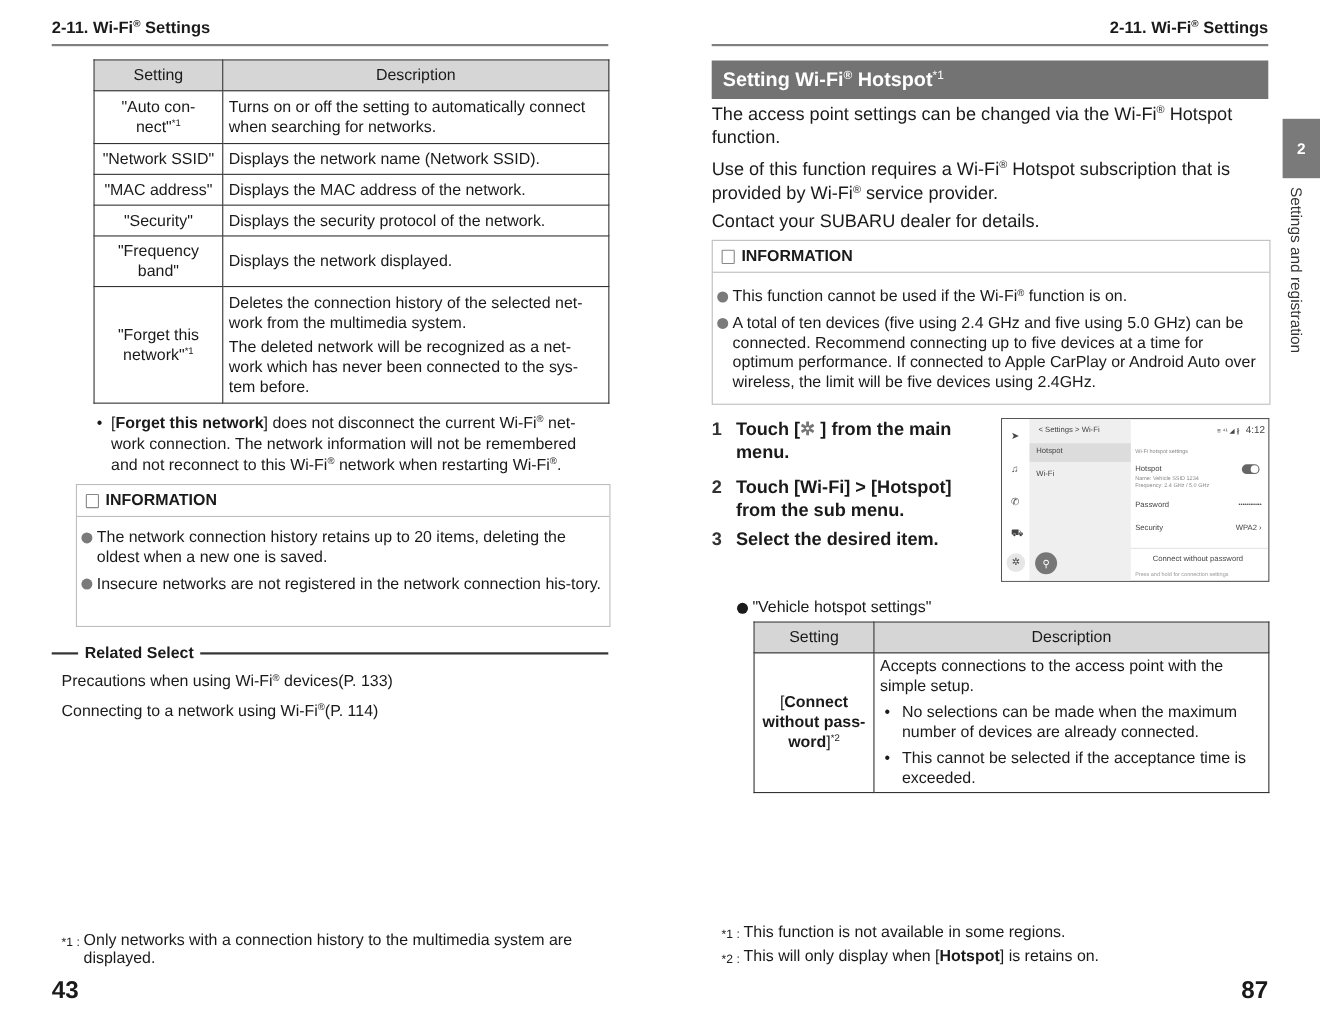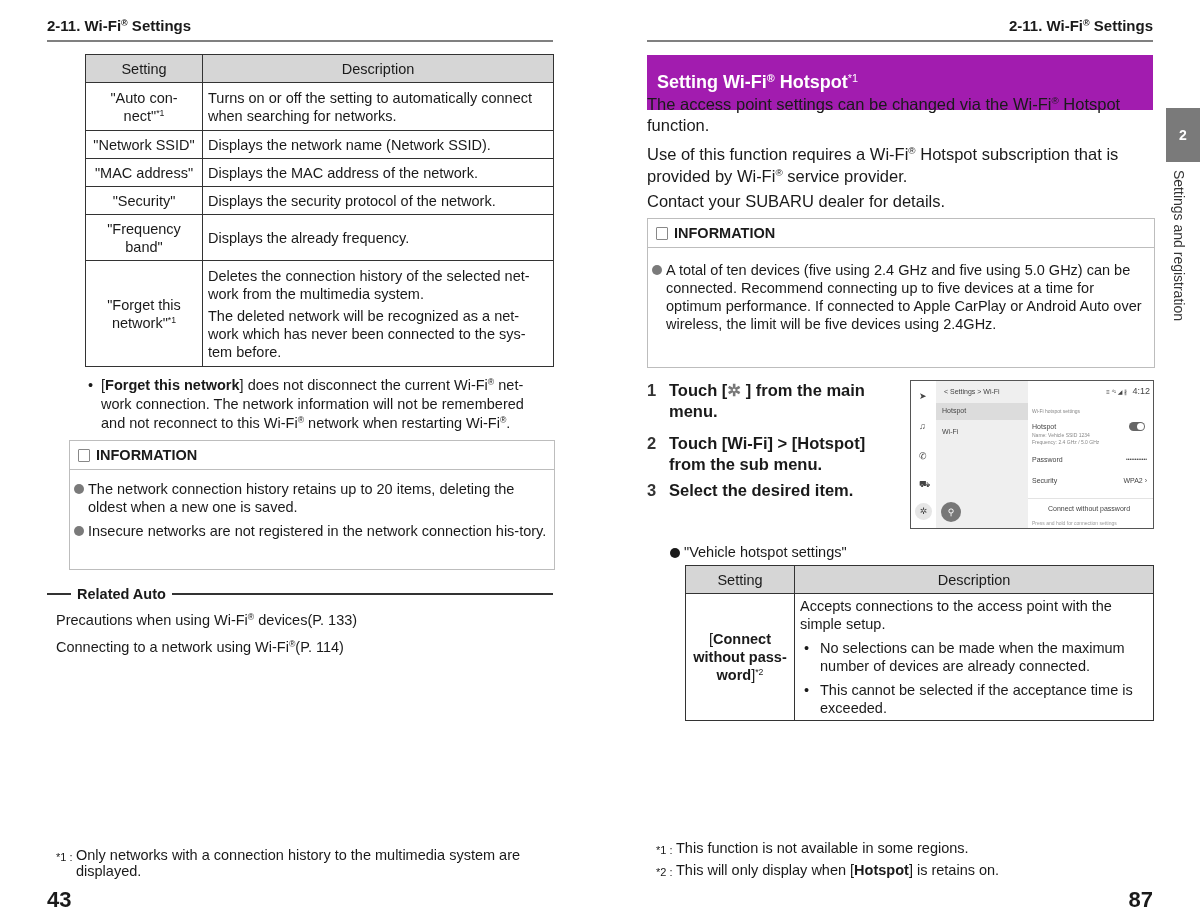--- a/index.html
+++ b/index.html
@@ -18,21 +18,21 @@
   .infobox .ihead { font-weight:bold; font-size:14.5px; padding:6px 8px; border-bottom:1px solid #bdbdbd; display:flex; align-items:center; gap:6px; }
   .book { width:10px; height:11px; border:1px solid #888; border-radius:1px; display:inline-block; }
   .infobox .ibody { padding:10px 6px 6px 4px; font-size:14.5px; line-height:18px; }
   .dotitem { display:flex; gap:4px; margin-bottom:6px; }
   .dot { width:10px; height:10px; border-radius:50%; background:#7a7a7a; flex:none; margin-top:4px; }
   .related-title { font-weight:bold; font-size:14.5px; }
   .link { font-size:14.5px; }
   .fn { font-size:14.5px; line-height:16px; display:flex; }
   .fn .mark { font-size:11px; width:20px; flex:none; padding-top:2px; }
   .pagenum { font-weight:bold; font-size:22px; }
-  .section-bar { background:#a21caf; color:#fff; font-weight:bold; font-size:18px; padding:12px 10px; height:31px; line-height:31px; }
+  .section-bar { background:#737373; color:#fff; font-weight:bold; font-size:18px; padding:2px 10px; height:31px; line-height:31px; }
   .para { font-size:16.5px; line-height:21px; }
   .tab { background:#7a7a7a; color:#fff; font-weight:bold; font-size:14px; text-align:center; }
   .vtext { writing-mode:vertical-rl; font-size:14px; color:#333; }
   .step { display:flex; font-weight:bold; font-size:16.5px; line-height:21px; }
   .step .num { width:22px; flex:none; color:#333; font-weight:bold; }
   .screen { border:1.5px solid #555; background:#fff; overflow:hidden; font-size:7px; color:#444; }
 </style>
 </head>
 <body>
 
@@ -58,21 +58,21 @@
   <tr style="height:28px;">
     <td class="set">"MAC address"</td>
     <td>Displays the MAC address of the network.</td>
   </tr>
   <tr style="height:28px;">
     <td class="set">"Security"</td>
     <td>Displays the security protocol of the network.</td>
   </tr>
   <tr style="height:46px;">
     <td class="set">"Frequency band"</td>
-    <td>Displays the already frequency.</td>
+    <td>Displays the network displayed.</td>
   </tr>
   <tr style="height:106px;">
     <td class="set"><span>"Forget this network"</span><sup>*1</sup></td>
     <td>
       <div style="margin-bottom:4px;">Deletes the connection history of the selected net-work from the multimedia system.</div>
       <div>The deleted network will be recognized as a net-work which has never been connected to the sys-tem before.</div>
     </td>
   </tr>
 </tbody>
   </table>
@@ -96,21 +96,21 @@
       </div>
     <div class="dotitem">
         <span class="dot"></span>
         <span>Insecure networks are not registered in the network connection his-tory.</span>
       </div>
   </div>
 </div>
 
 <div class="abs" style="left:47px; top:586px; width:506px; display:flex; align-items:center;">
   <div style="width:24px; height:1.5px; background:#333;"></div>
-  <span class="related-title" style="padding:0 6px;">Related Auto</span>
+  <span class="related-title" style="padding:0 6px;">Related Select</span>
   <div style="flex:1; height:1.5px; background:#333;"></div>
 </div>
 <div class="abs link" style="left:56px; top:612px;"><span>Precautions when using Wi-Fi</span><sup>®</sup><span> devices(P. 133)</span></div>
 <div class="abs link" style="left:56px; top:639px;"><span>Connecting to a network using Wi-Fi</span><sup>®</sup><span>(P. 114)</span></div>
 
 <div class="abs fn" style="left:56px; top:847px; width:495px;">
   <span class="mark">*1 :</span>
   <span>Only networks with a connection history to the multimedia system are displayed.</span>
 </div>
 <div class="abs pagenum" style="left:47px; top:887px;">43</div>
@@ -131,20 +131,24 @@
   <span>Use of this function requires a Wi-Fi</span><sup>®</sup><span> Hotspot subscription that is provided by Wi-Fi</span><sup>®</sup><span> service provider.</span>
 </div>
 <div class="abs para" style="left:647px; top:191px;">Contact your SUBARU dealer for details.</div>
 
 <div class="abs infobox" style="left:647px; top:218px; width:506px; height:148px;">
   <div class="ihead">
       <span class="book"></span>
       <span>INFORMATION</span>
     </div>
   <div class="ibody" style="padding-top:13px;">
+    <div class="dotitem">
+        <span class="dot"></span>
+        <span><span>This function cannot be used if the Wi-Fi</span><sup>®</sup><span> function is on.</span></span>
+      </div>
     <div class="dotitem">
         <span class="dot"></span>
         <span>A total of ten devices (five using 2.4 GHz and five using 5.0 GHz) can be connected. Recommend connecting up to five devices at a time for optimum performance. If connected to Apple CarPlay or Android Auto over wireless, the limit will be five devices using 2.4GHz.</span>
       </div>
   </div>
 </div>
 
 <div class="abs" style="left:647px; top:380px; width:250px;">
   <div class="step" style="margin-bottom:11px;">
     <span class="num">1</span>

